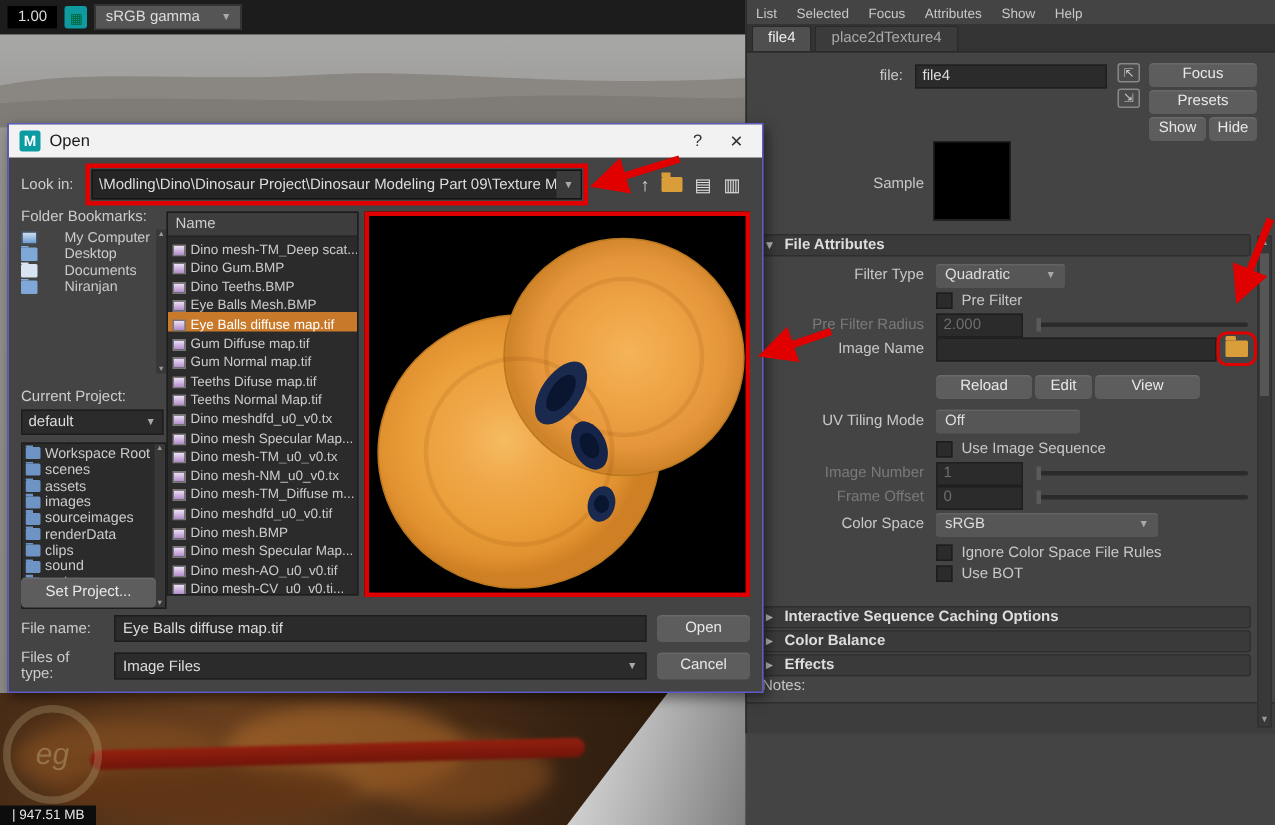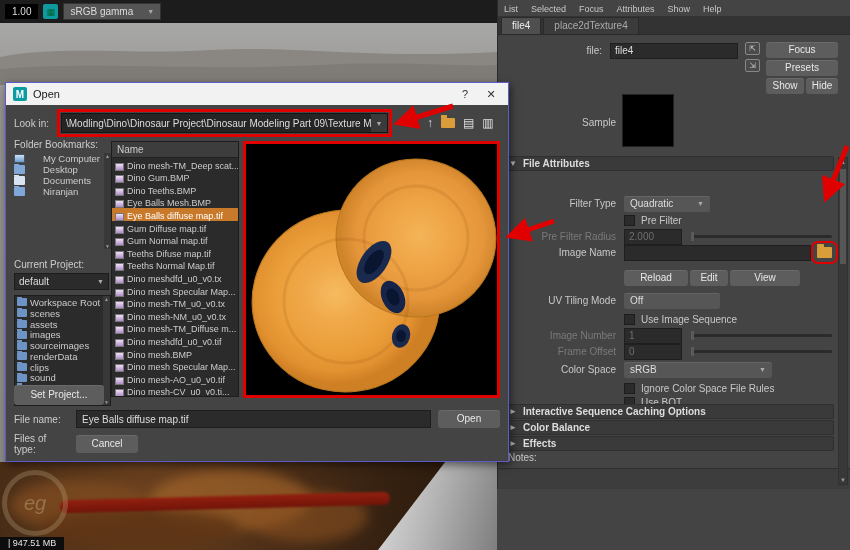--- a/index.html
+++ b/index.html
@@ -71,21 +71,21 @@
   .sample-label { position:absolute; top:117px; left:60px; width:58px; text-align:right;
                   color:#c8c8c8; font-size:10px; }
   .sample-swatch { position:absolute; top:94px; left:124px; width:52px; height:53px; background:#000;
                    border:1px solid #222; }
 
   .asec { position:absolute; left:4px; right:16px; height:15px; background:#3a3a3a;
           border:1px solid #2f2f2f; display:flex; align-items:center; gap:6px; padding:0 6px;
           font-size:10px; font-weight:bold; color:#ddd; border-radius:2px; }
   .tri { font-size:8px; color:#bbb; font-weight:normal; }
 
-  .frow { position:absolute; left:4px; right:18px; height:17px; display:flex; align-items:center;margin-top:20px; }
+  .frow { position:absolute; left:4px; right:18px; height:17px; display:flex; align-items:center; }
   .dd { background:#565656; border-radius:2px; height:16px; display:flex; align-items:center;
         justify-content:space-between; padding:0 6px; color:#ddd; font-size:10px;
         box-shadow:inset 0 1px 0 rgba(255,255,255,.08); flex:none; }
   .cb { width:11px; height:11px; background:#2b2b2b; border:1px solid #1d1d1d; flex:none; }
   .cblabel { margin-left:6px; color:#c8c8c8; font-size:10px; }
   .dim .flabel, .dim .cblabel { color:#7a7a7a; }
   .dimfield { color:#6e6e6e; }
   .slider { flex:1; height:3px; background:#2b2b2b; margin-left:9px; border-radius:2px; position:relative; }
   .slider::before { content:""; position:absolute; left:0; top:-3px; width:3px; height:9px; background:#5a5a5a; }
 
@@ -610,20 +610,24 @@
       </svg>
     </div>
 
     <div class="row-filename">
       <span class="dlg-rowlabel">File name:</span>
       <span class="dlg-field">Eye Balls diffuse map.tif</span>
       <span class="dlg-btn">Open</span>
     </div>
     <div class="row-filetype">
       <span class="dlg-rowlabel">Files of type:</span>
+      <span class="dlg-dd">
+        <span>Image Files</span>
+        <span class="chev">▼</span>
+      </span>
       <span class="dlg-btn">Cancel</span>
     </div>
   </div>
 
   <svg class="annotations" width="850" height="550">
     <defs>
       <marker id="arrowhead" markerWidth="5" markerHeight="5" refX="4" refY="2.5" orient="auto">
         <path d="M0,0 L5,2.5 L0,5 Z" fill="#e00000"></path>
       </marker>
     </defs>

